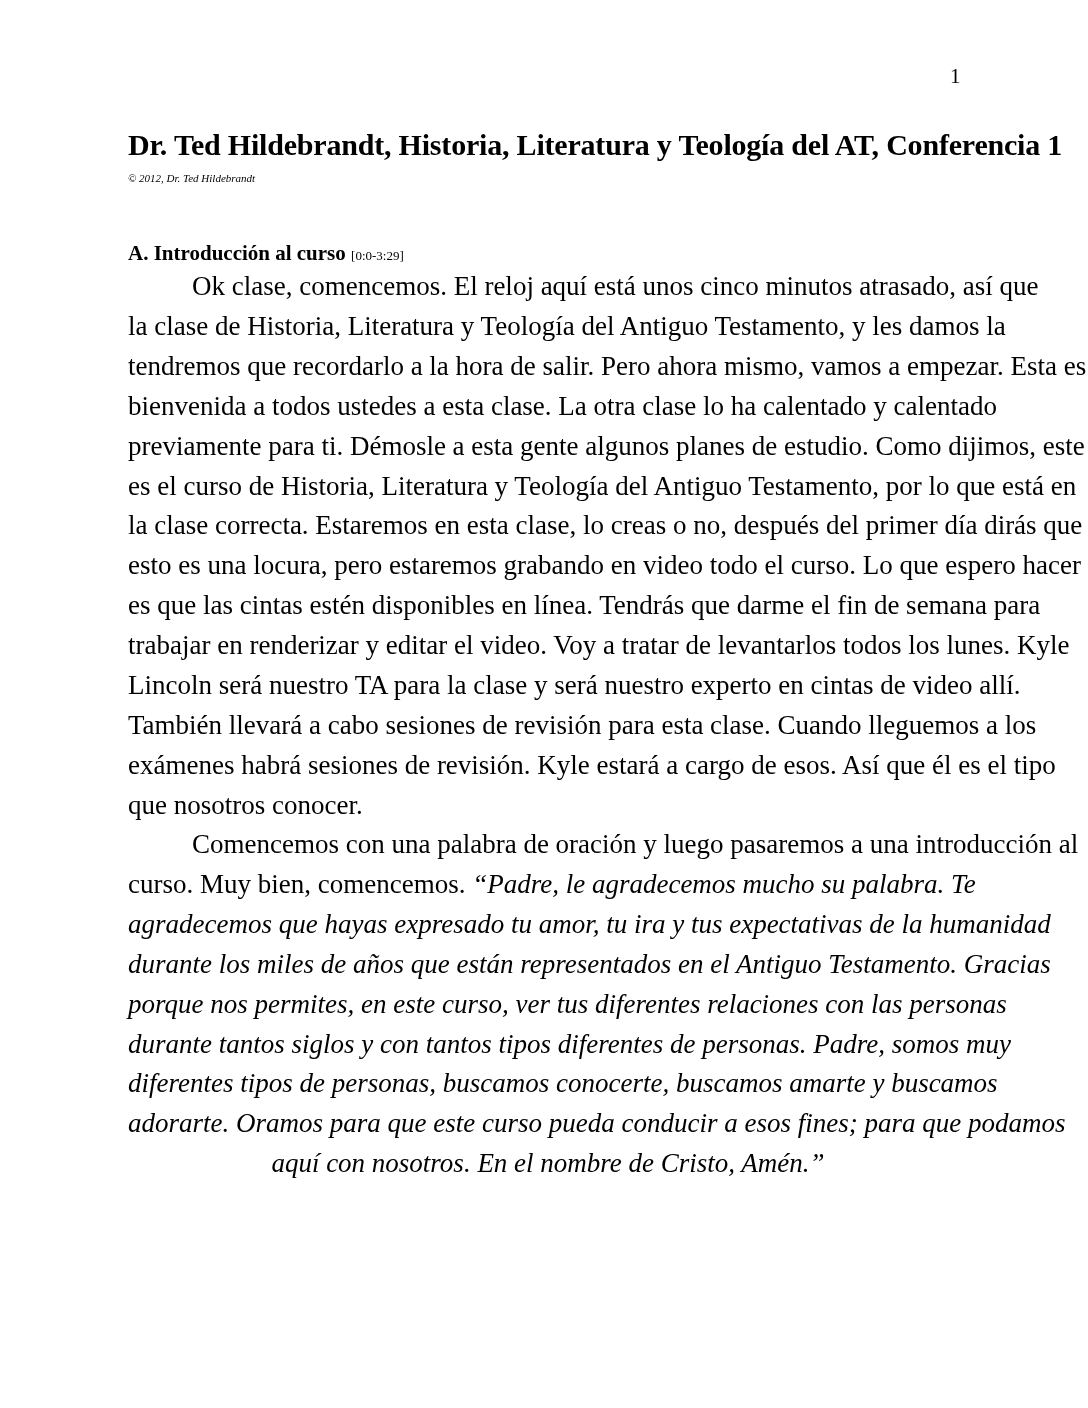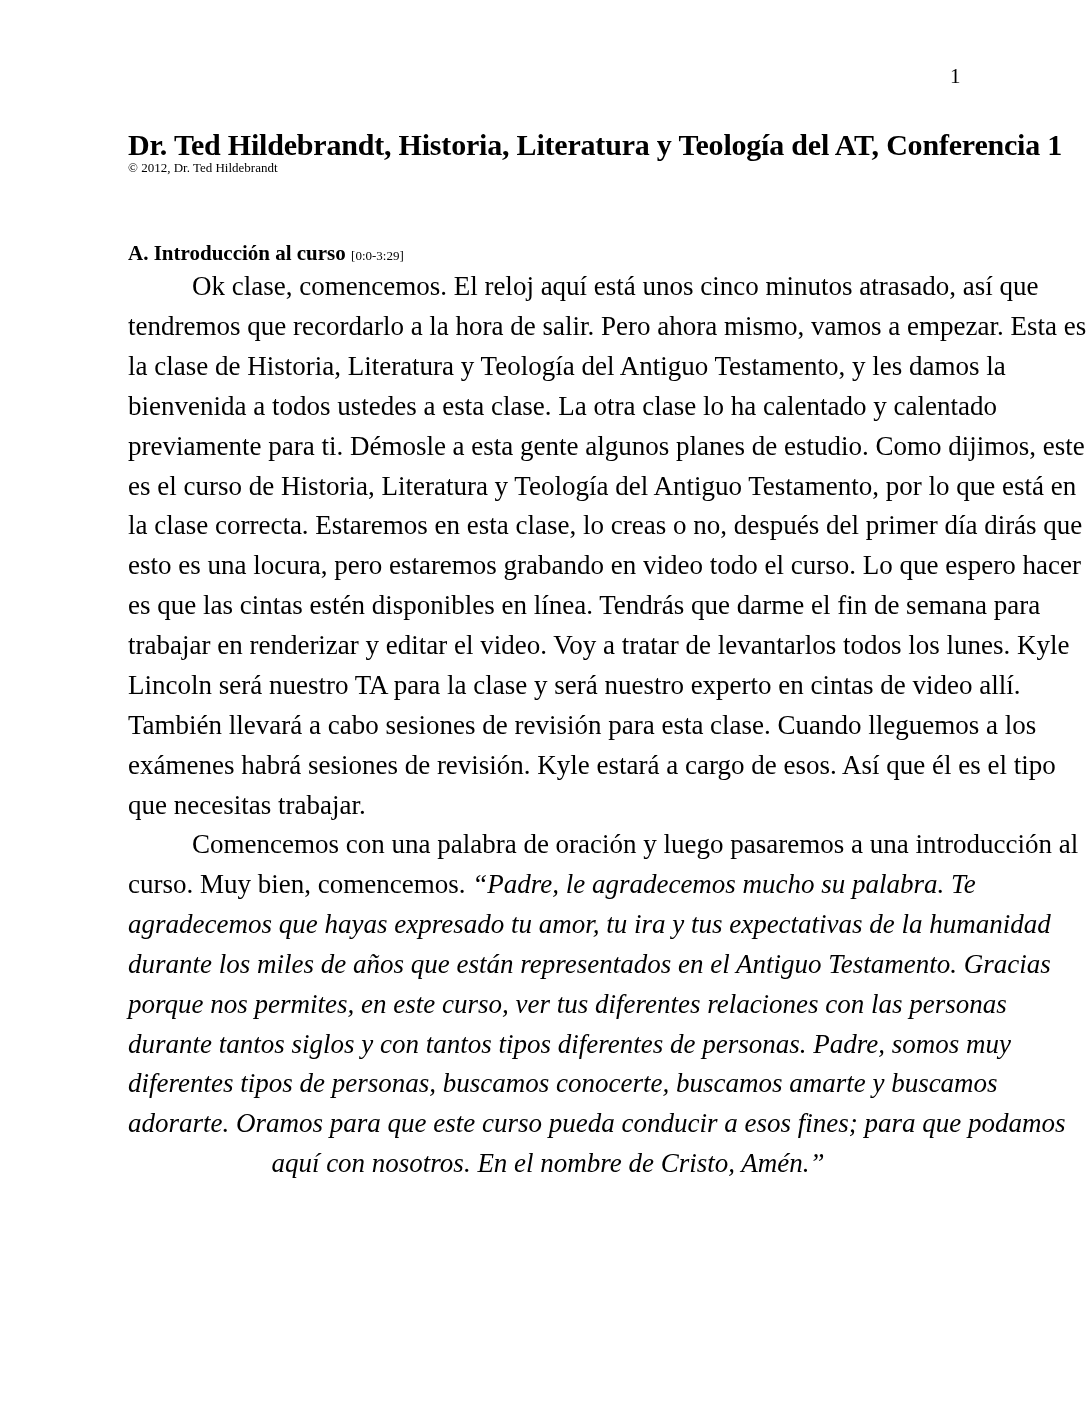--- a/index.html
+++ b/index.html
@@ -25,24 +25,25 @@
       position: absolute;
       top: 128px;
       left: 128px;
       font-size: 30px;
       font-weight: bold;
       white-space: nowrap;
       letter-spacing: -0.2px;
     }
     .copyright {
       position: absolute;
-      top: 160px;
+      top: 172px;
       left: 128px;
-      font-size: 13px;
+      font-size: 11px;
       white-space: nowrap;
+      font-style: italic;
     }
     .section-heading {
       position: absolute;
       top: 241px;
       left: 128px;
       font-size: 21px;
       white-space: nowrap;
     }
     .section-heading .label {
       font-weight: bold;
@@ -81,33 +82,33 @@
 
 <div class="copyright">© 2012, Dr. Ted Hildebrandt</div>
 
 <div class="section-heading">
   <span class="label">A. Introducción al curso</span>
   <span class="timecode">[0:0-3:29]</span>
 </div>
 
 <div class="body-text" id="para1">
   <span class="line indent">Ok clase, comencemos. El reloj aquí está unos cinco minutos atrasado, así que</span>
+  <span class="line">la clase de Historia, Literatura y Teología del Antiguo Testamento, y les damos la</span>
   <span class="line">tendremos que recordarlo a la hora de salir. Pero ahora mismo, vamos a empezar. Esta es</span>
-  <span class="line">la clase de Historia, Literatura y Teología del Antiguo Testamento, y les damos la</span>
   <span class="line">bienvenida a todos ustedes a esta clase. La otra clase lo ha calentado y calentado</span>
   <span class="line">previamente para ti. Démosle a esta gente algunos planes de estudio. Como dijimos, este</span>
   <span class="line">es el curso de Historia, Literatura y Teología del Antiguo Testamento, por lo que está en</span>
   <span class="line">la clase correcta. Estaremos en esta clase, lo creas o no, después del primer día dirás que</span>
   <span class="line">esto es una locura, pero estaremos grabando en video todo el curso. Lo que espero hacer</span>
   <span class="line">es que las cintas estén disponibles en línea. Tendrás que darme el fin de semana para</span>
   <span class="line">trabajar en renderizar y editar el video. Voy a tratar de levantarlos todos los lunes. Kyle</span>
   <span class="line">Lincoln será nuestro TA para la clase y será nuestro experto en cintas de video allí.</span>
   <span class="line">También llevará a cabo sesiones de revisión para esta clase. Cuando lleguemos a los</span>
   <span class="line">exámenes habrá sesiones de revisión. Kyle estará a cargo de esos. Así que él es el tipo</span>
-  <span class="line">que necesitas trabajar.</span>
+  <span class="line">que nosotros conocer.</span>
 </div>
 
 <div class="body-text" id="para2">
   <span class="line indent">Comencemos con una palabra de oración y luego pasaremos a una introducción al</span>
   <span class="line"><span>curso. Muy bien, comencemos. </span><span class="italic">“Padre, le agradecemos mucho su palabra. Te</span></span>
   <span class="line italic">agradecemos que hayas expresado tu amor, tu ira y tus expectativas de la humanidad</span>
   <span class="line italic">durante los miles de años que están representados en el Antiguo Testamento. Gracias</span>
   <span class="line italic">porque nos permites, en este curso, ver tus diferentes relaciones con las personas</span>
   <span class="line italic">durante tantos siglos y con tantos tipos diferentes de personas. Padre, somos muy</span>
   <span class="line italic">diferentes tipos de personas, buscamos conocerte, buscamos amarte y buscamos</span>

